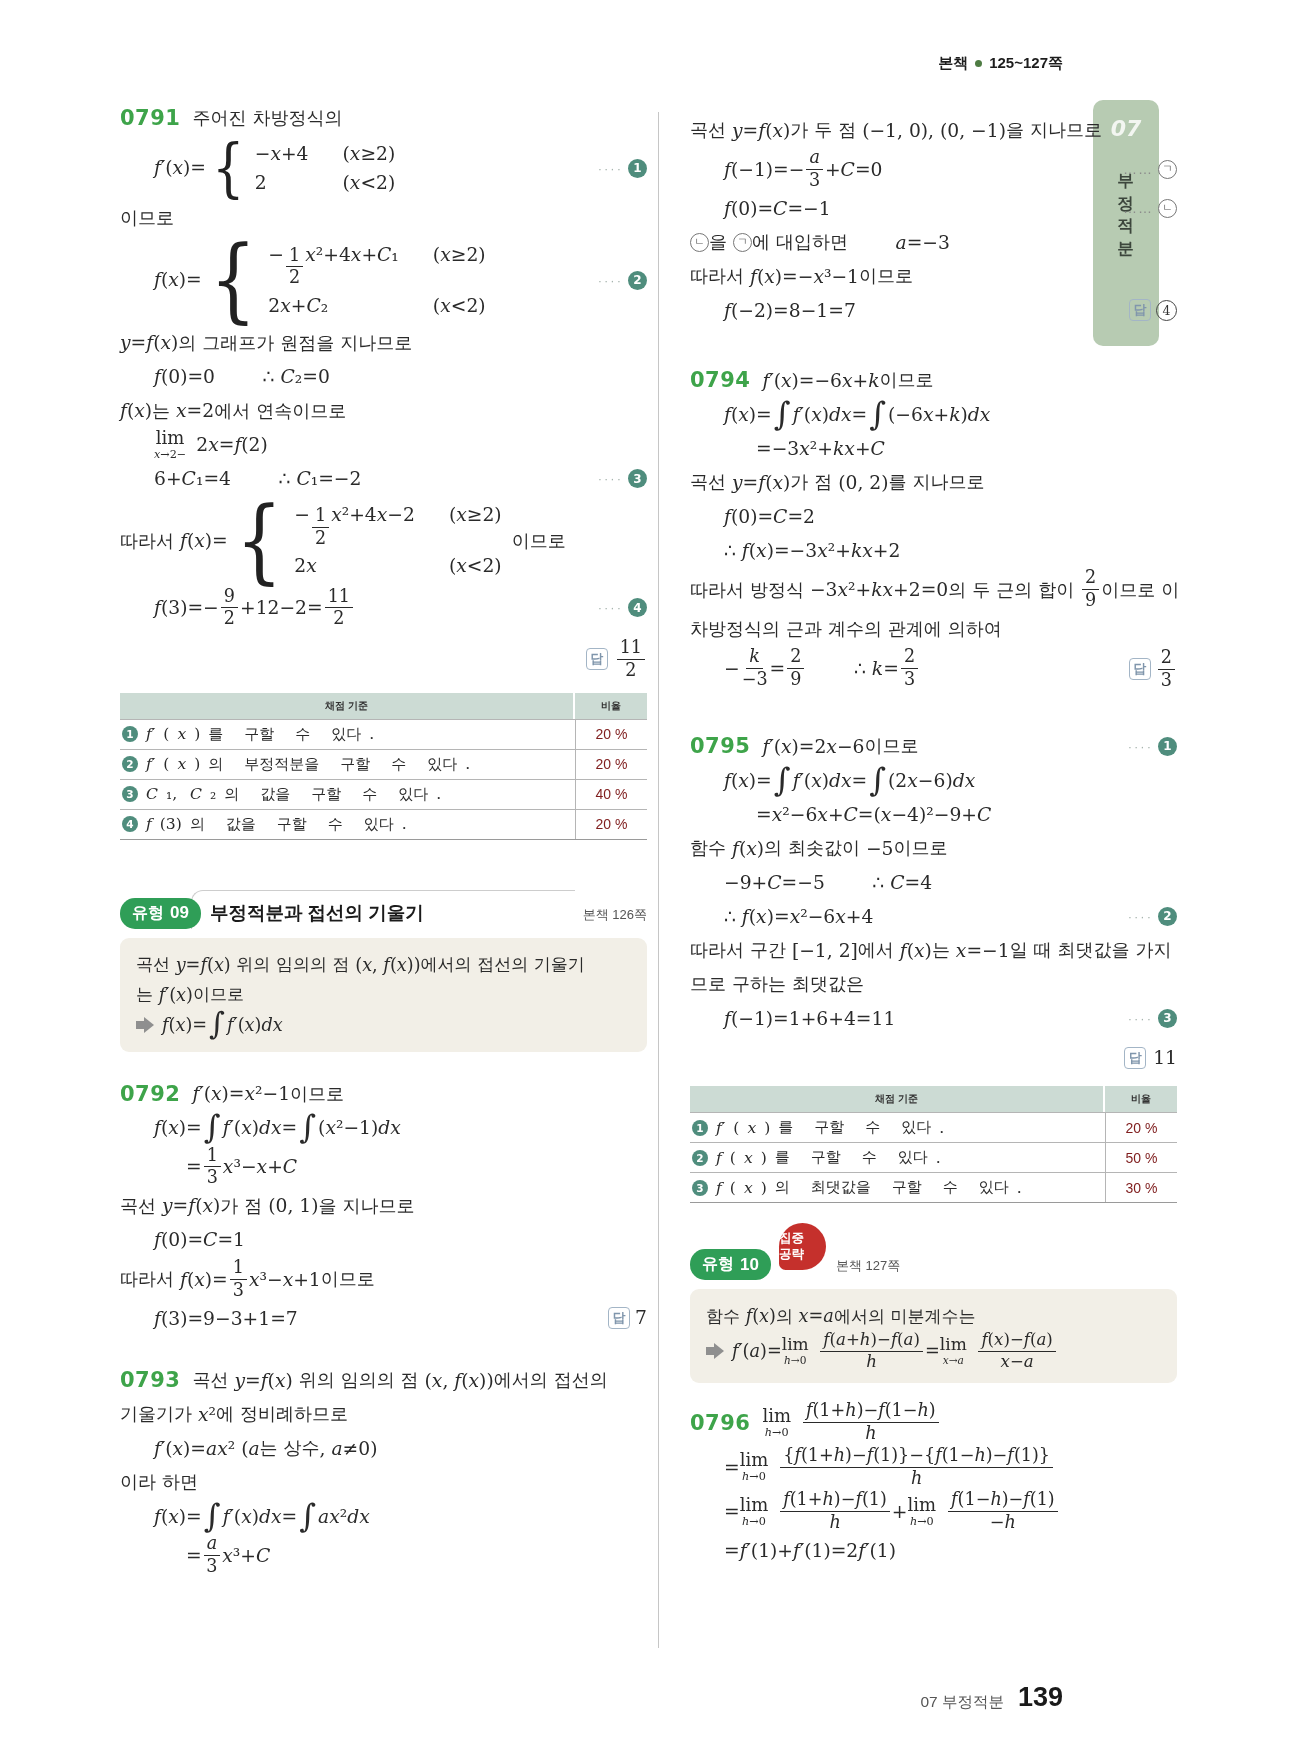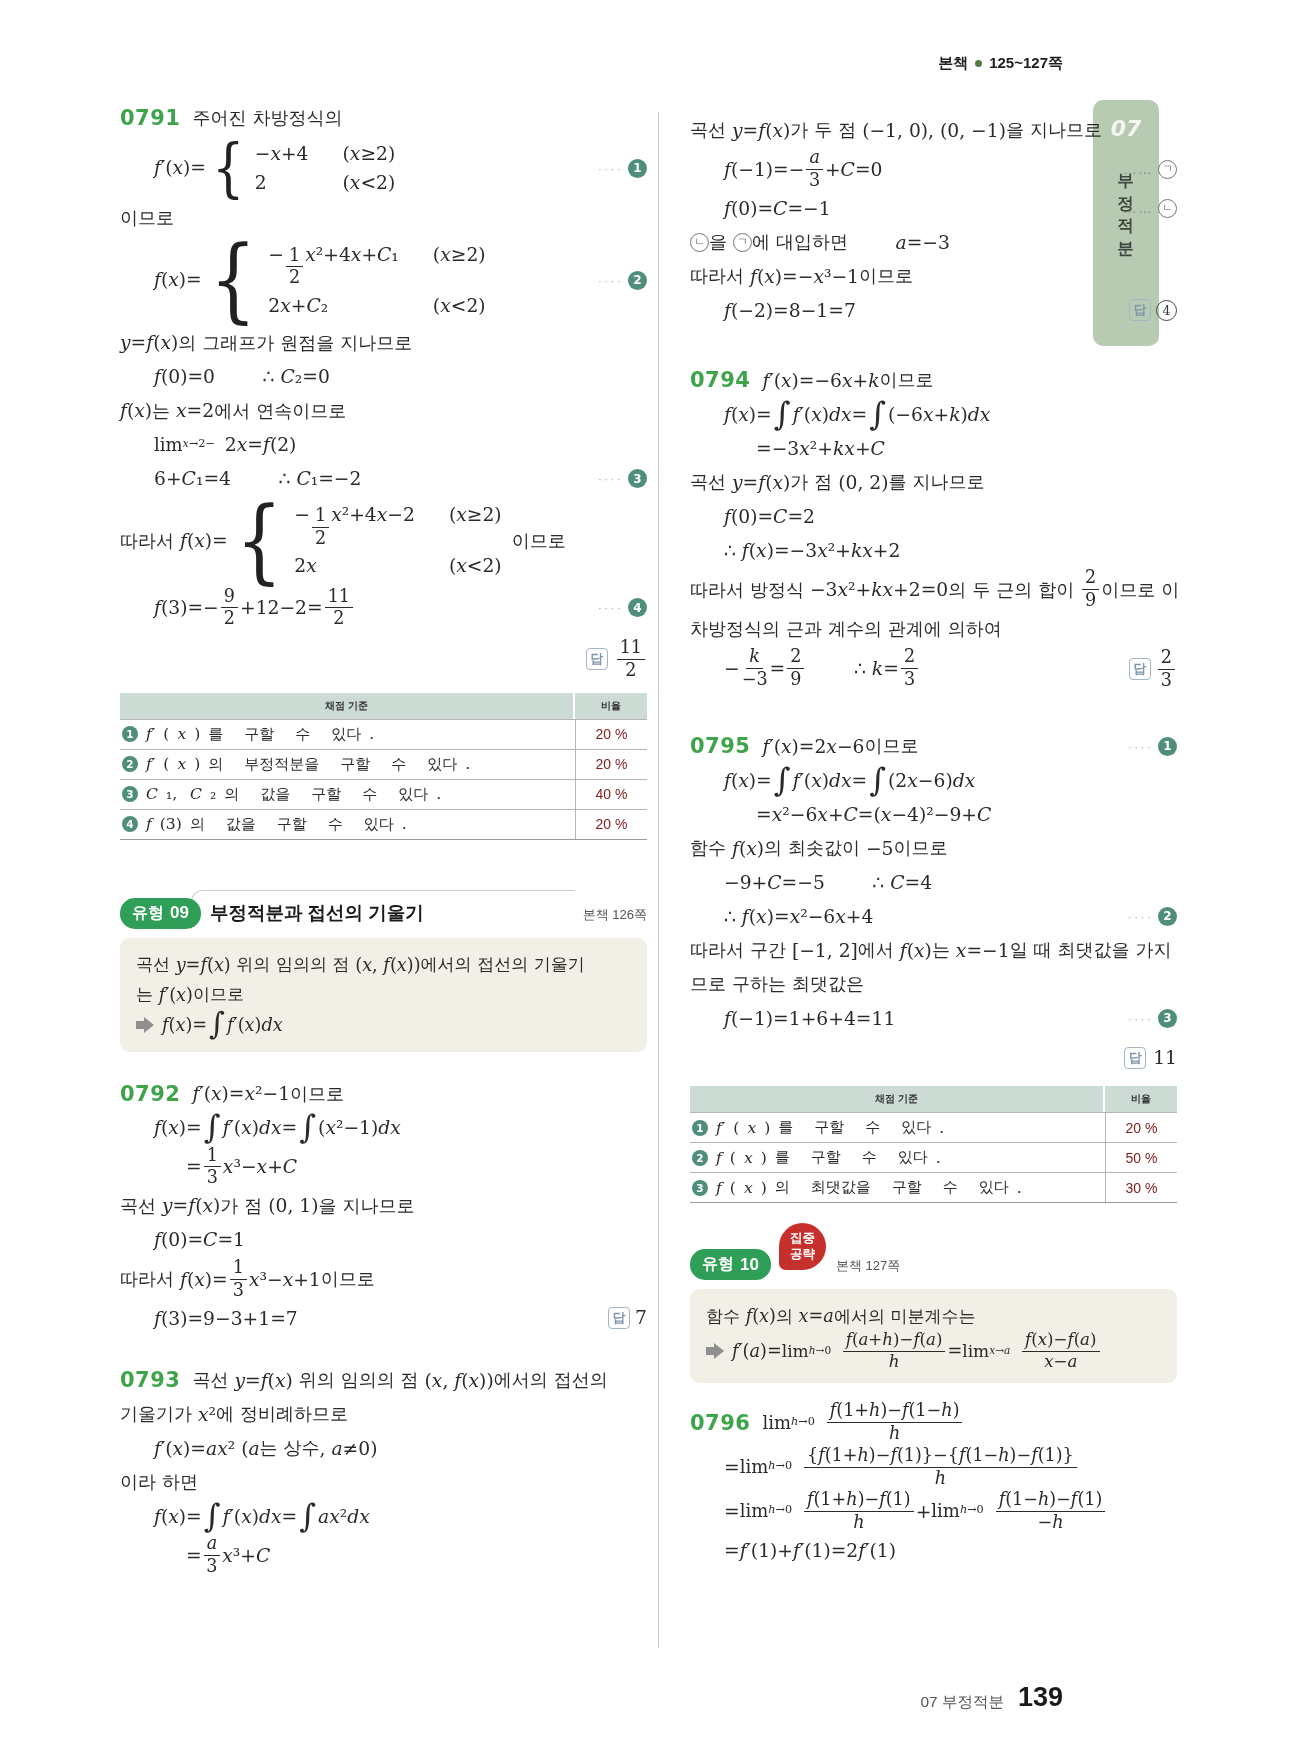--- a/index.html
+++ b/index.html
@@ -34,21 +34,21 @@
   .pnum{font-family:"DejaVu Sans",sans-serif;font-weight:bold;color:#3ea44a;font-size:21px;
         letter-spacing:.5px;margin-right:12px;}
   .kr{font-size:1em;}
   .mi{font-family:"DejaVu Serif",serif;font-style:italic;font-size:1.04em;}
   .mo{font-family:"DejaVu Serif",serif;font-size:1.04em;}
 
   .frac{display:inline-flex;flex-direction:column;align-items:center;text-align:center;
         margin:0 2px;font-size:.94em;line-height:1.12;}
   .frac .fn{border-bottom:1.3px solid #2a2a2a;padding:0 3px 1px;display:inline-flex;align-items:center;}
   .frac .fd{padding-top:1px;display:inline-flex;align-items:center;}
-  .lim{display:inline-flex;flex-direction:row;align-items:flex-start;line-height:1;margin-right:4px;}
+  .lim{display:inline-flex;flex-direction:column;align-items:center;line-height:1;margin-right:4px;}
   .lim .lw{font-family:"DejaVu Serif",serif;font-size:1em;}
   .lim .ls{font-size:.6em;margin-top:2px;}
   .intg{font-family:"DejaVu Serif",serif;font-style:normal;font-size:1.8em;line-height:.75;
         vertical-align:-0.16em;margin:0 2px;}
 
   .cases{display:inline-flex;align-items:center;}
   .cases .brace{font-family:"DejaVu Serif",serif;font-size:64px;line-height:.85;color:#222;
                 transform:scaleX(.8);margin:0 2px;}
   .cases.tall .brace{font-size:92px;}
   .crows{display:inline-flex;flex-direction:column;gap:7px;margin-left:4px;}
@@ -93,21 +93,21 @@
   .yhead{display:flex;align-items:flex-end;position:relative;}
   .ytag{background:#2f9e57;color:#fff;border-radius:15px;padding:5px 12px;font-weight:bold;
         font-size:16px;display:inline-flex;align-items:center;gap:6px;white-space:pre;z-index:2;flex:none;}
   .ytag .ytagnum{font-size:17px;}
   .ytitle{flex:1;border-top:1.6px solid #cdcdcd;border-left:1.6px solid #cdcdcd;
           border-top-left-radius:12px;margin-left:-10px;padding:9px 0 4px 18px;font-weight:bold;
           font-size:18.5px;color:#1b1b1b;white-space:pre;}
   .yref{font-size:13px;color:#555;white-space:pre;margin-left:8px;padding-bottom:5px;flex:none;}
   .focus{width:47px;height:47px;background:#c5302c;border-radius:50% 50% 50% 14%;color:#fff;
          font-size:12.5px;font-weight:bold;line-height:1.25;display:flex;flex-direction:column;
-         align-items:center;justify-content:center;margin:0 2px 0 8px;transform:translateY(-10px);flex:none;}
+         align-items:flex-start;justify-content:center;margin:0 2px 0 8px;transform:translateY(-10px);flex:none;}
   .ybody{background:#f2efe7;border-radius:9px;margin-top:9px;padding:12px 16px;font-size:17px;}
   .yline{display:flex;align-items:center;white-space:pre;min-height:30px;}
   .arrw{display:inline-flex;align-items:center;margin-right:8px;}
   .arrw .stem{width:8px;height:8px;background:#8f8f8f;}
   .arrw .tri{width:0;height:0;border-left:10px solid #8f8f8f;border-top:8px solid transparent;
              border-bottom:8px solid transparent;}
 </style>
 </head>
 <body>
 

